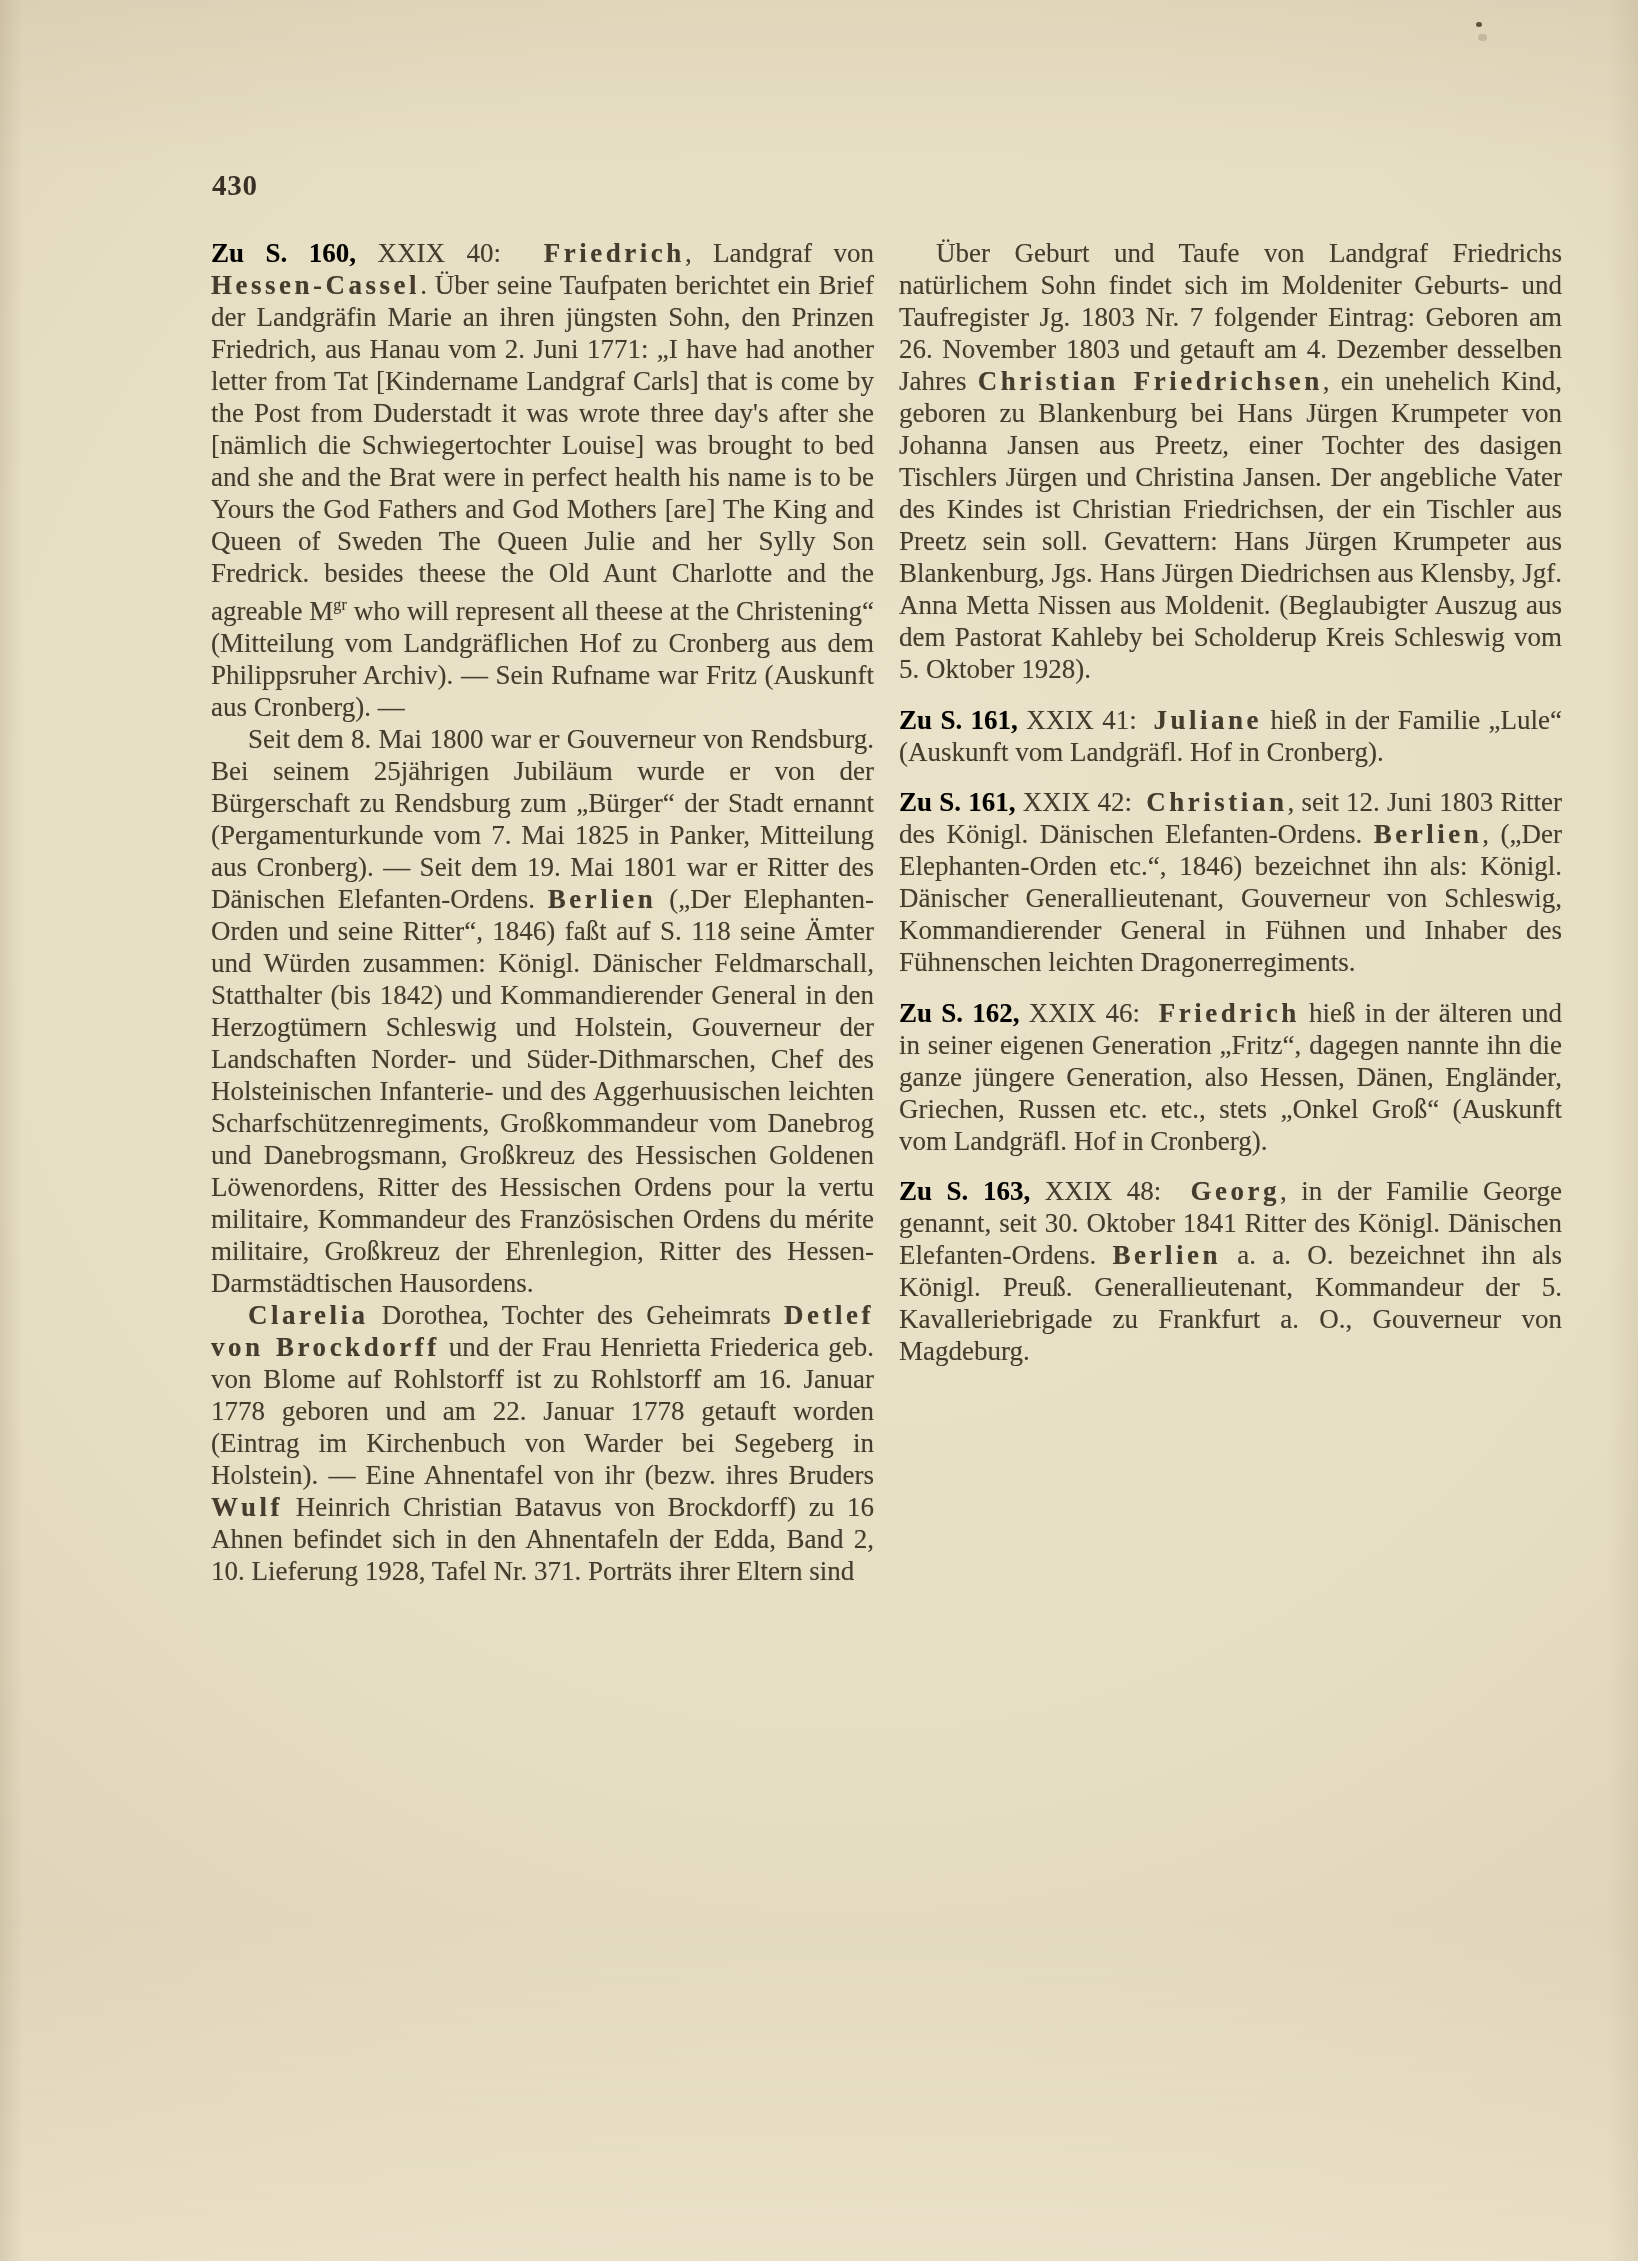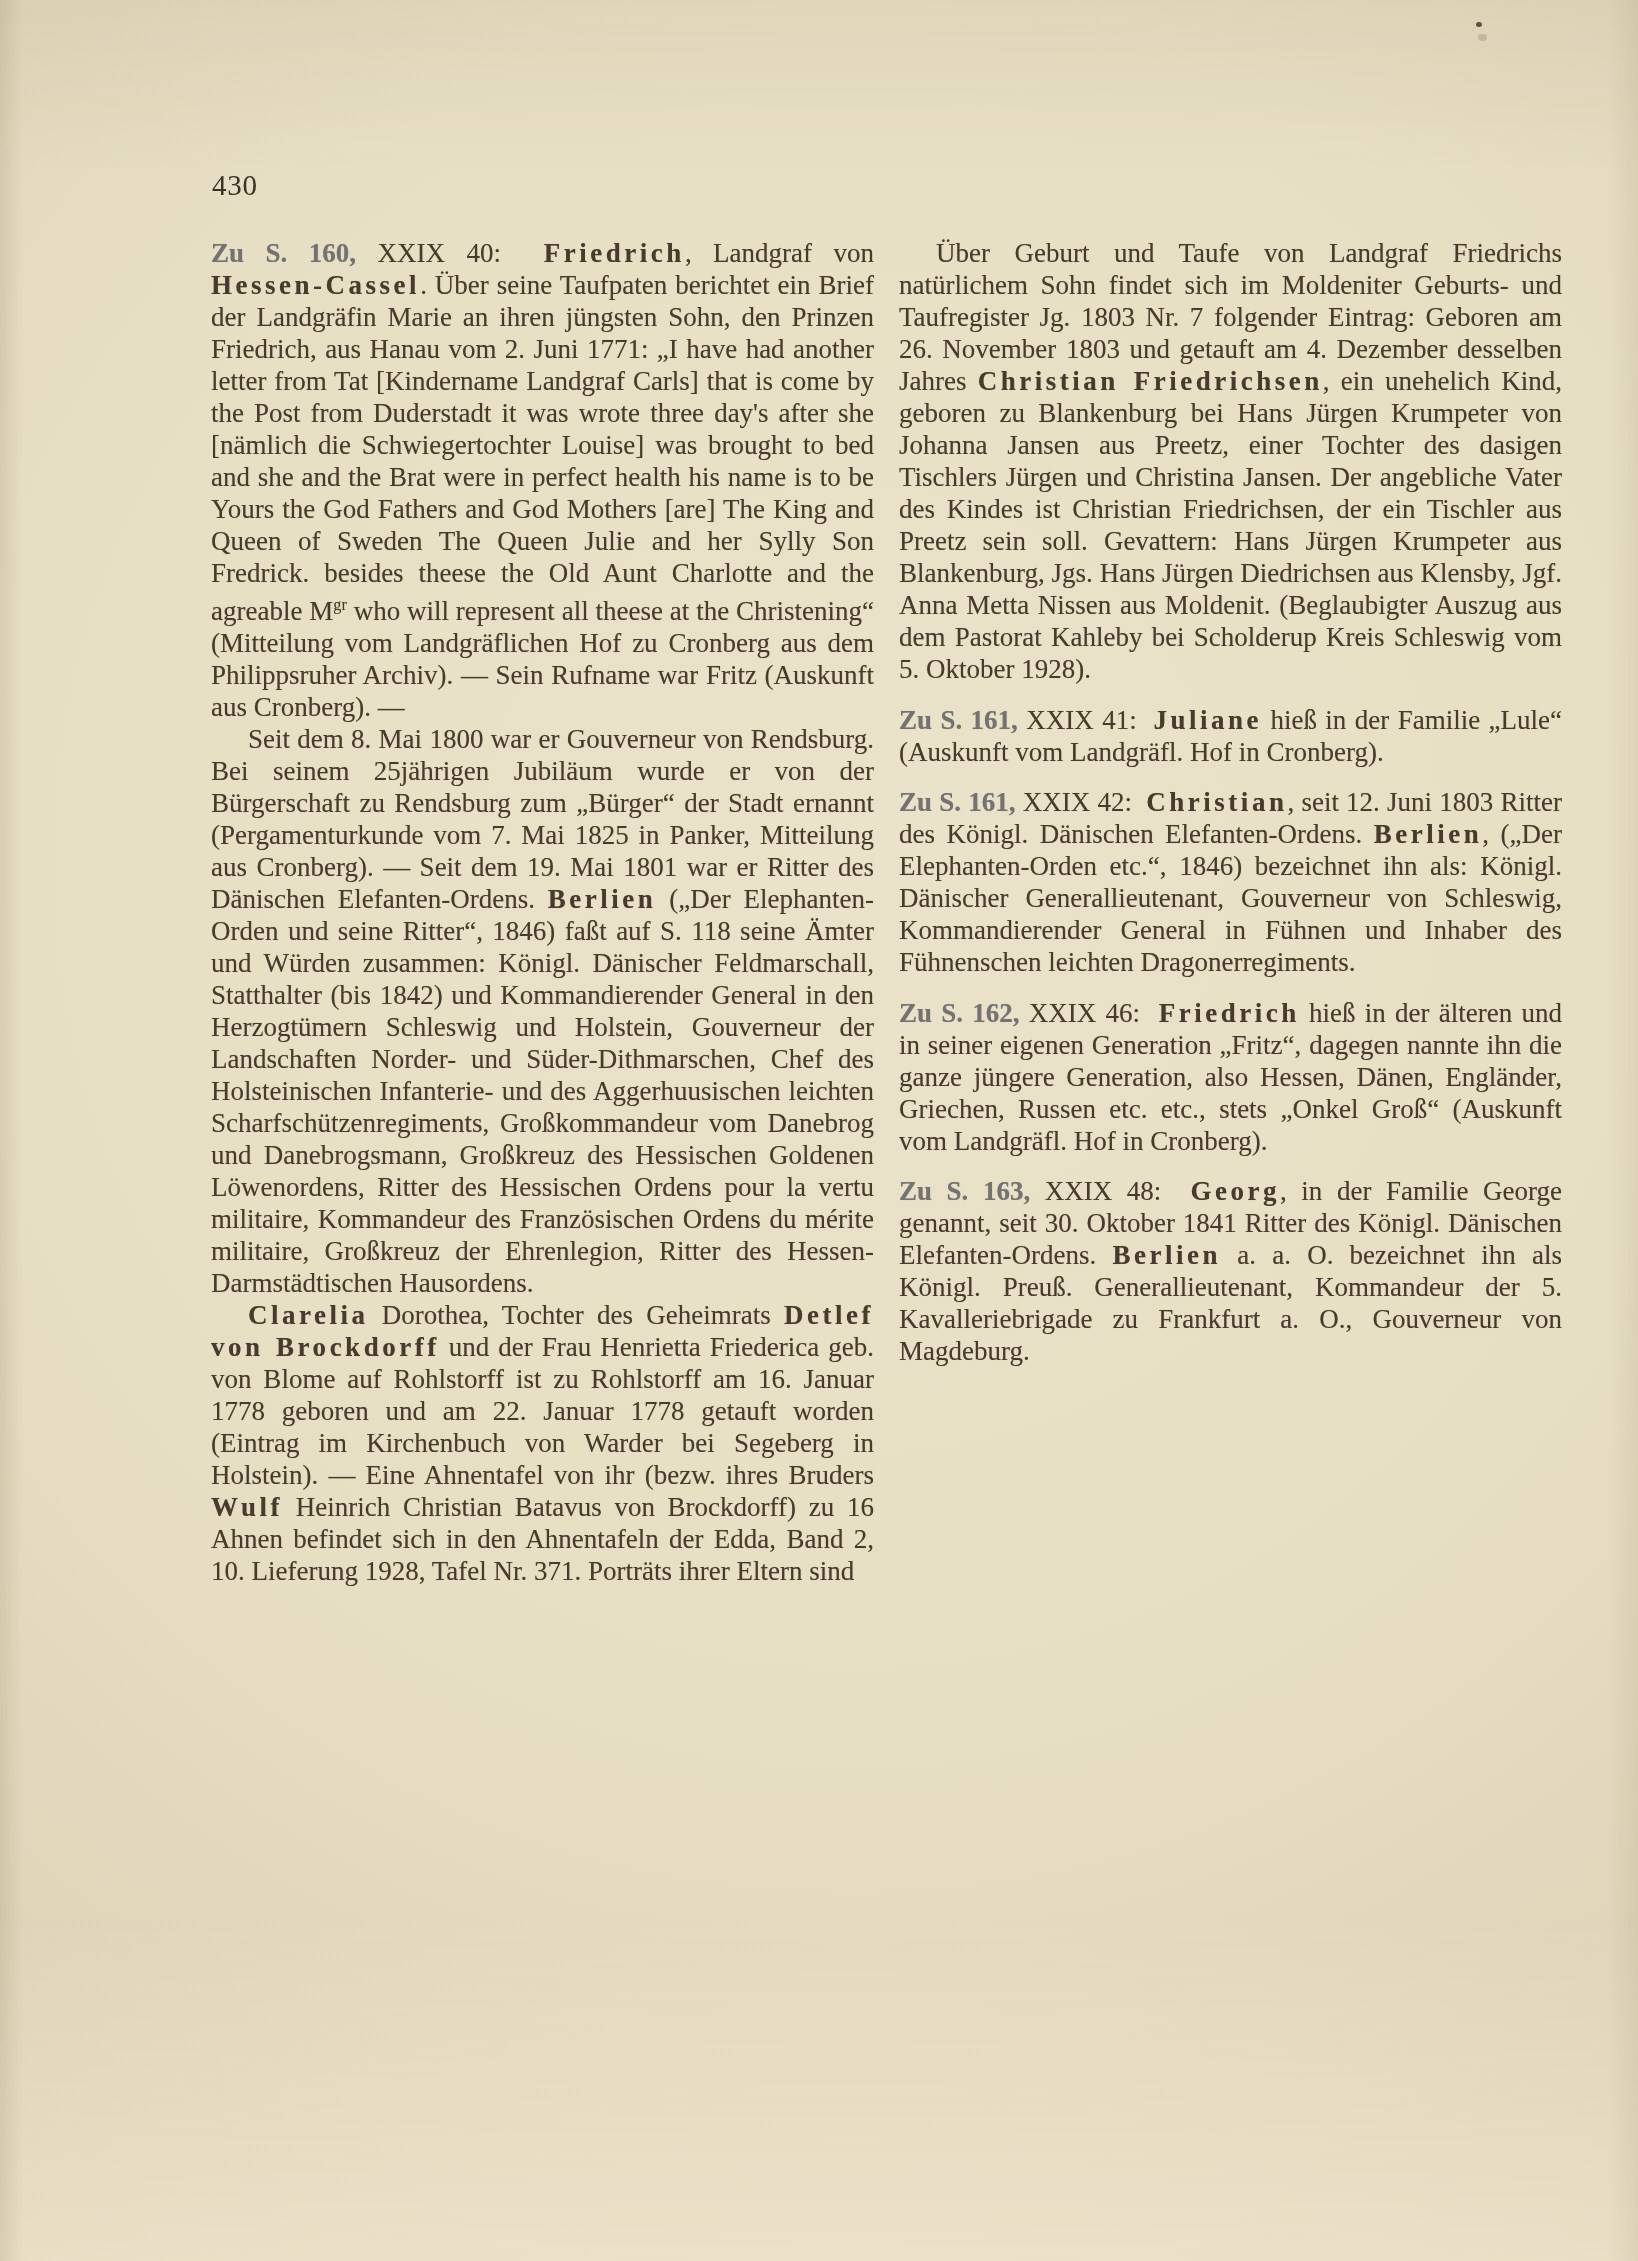--- a/index.html
+++ b/index.html
@@ -19,21 +19,21 @@
       linear-gradient(270deg, rgba(122,102,72,.10), rgba(122,102,72,0) 30px),
       linear-gradient(0deg, rgba(248,241,219,.45), rgba(248,241,219,0) 343px),
       linear-gradient(180deg, rgba(170,148,112,.12), rgba(170,148,112,0) 171px),
       radial-gradient(ellipse 130% 95% at 52% 38%, #ebe3c9 0%, #e7dfc4 40%, #ddd2b6 70%, #d1c5a5 100%);
   }
   .page-number {
     position: absolute;
     left: 212px;
     top: 169px;
     font-size: 29px;
-    font-weight: 400;
+    font-weight: 700;
     color: #3a3126;
     letter-spacing: 0.7px;
   }
   .columns {
     position: absolute;
     left: 211px;
     top: 237px;
     width: 1351px;
     display: flex;
     gap: 25px;
@@ -49,21 +49,21 @@
     margin: 0;
   }
   .column p.indent {
     text-indent: 37px;
   }
   .column p.gap {
     margin-top: 18.5px;
   }
   .seg-bold {
     font-weight: 700;
-    color: #737373;
+    color: #000000;
   }
   .seg-spaced {
     letter-spacing: 0.13em;
     font-weight: bold;
   }
   .seg-sup {
     font-size: 0.6em;
     vertical-align: super;
     text-underline-offset: 2px;
   }

